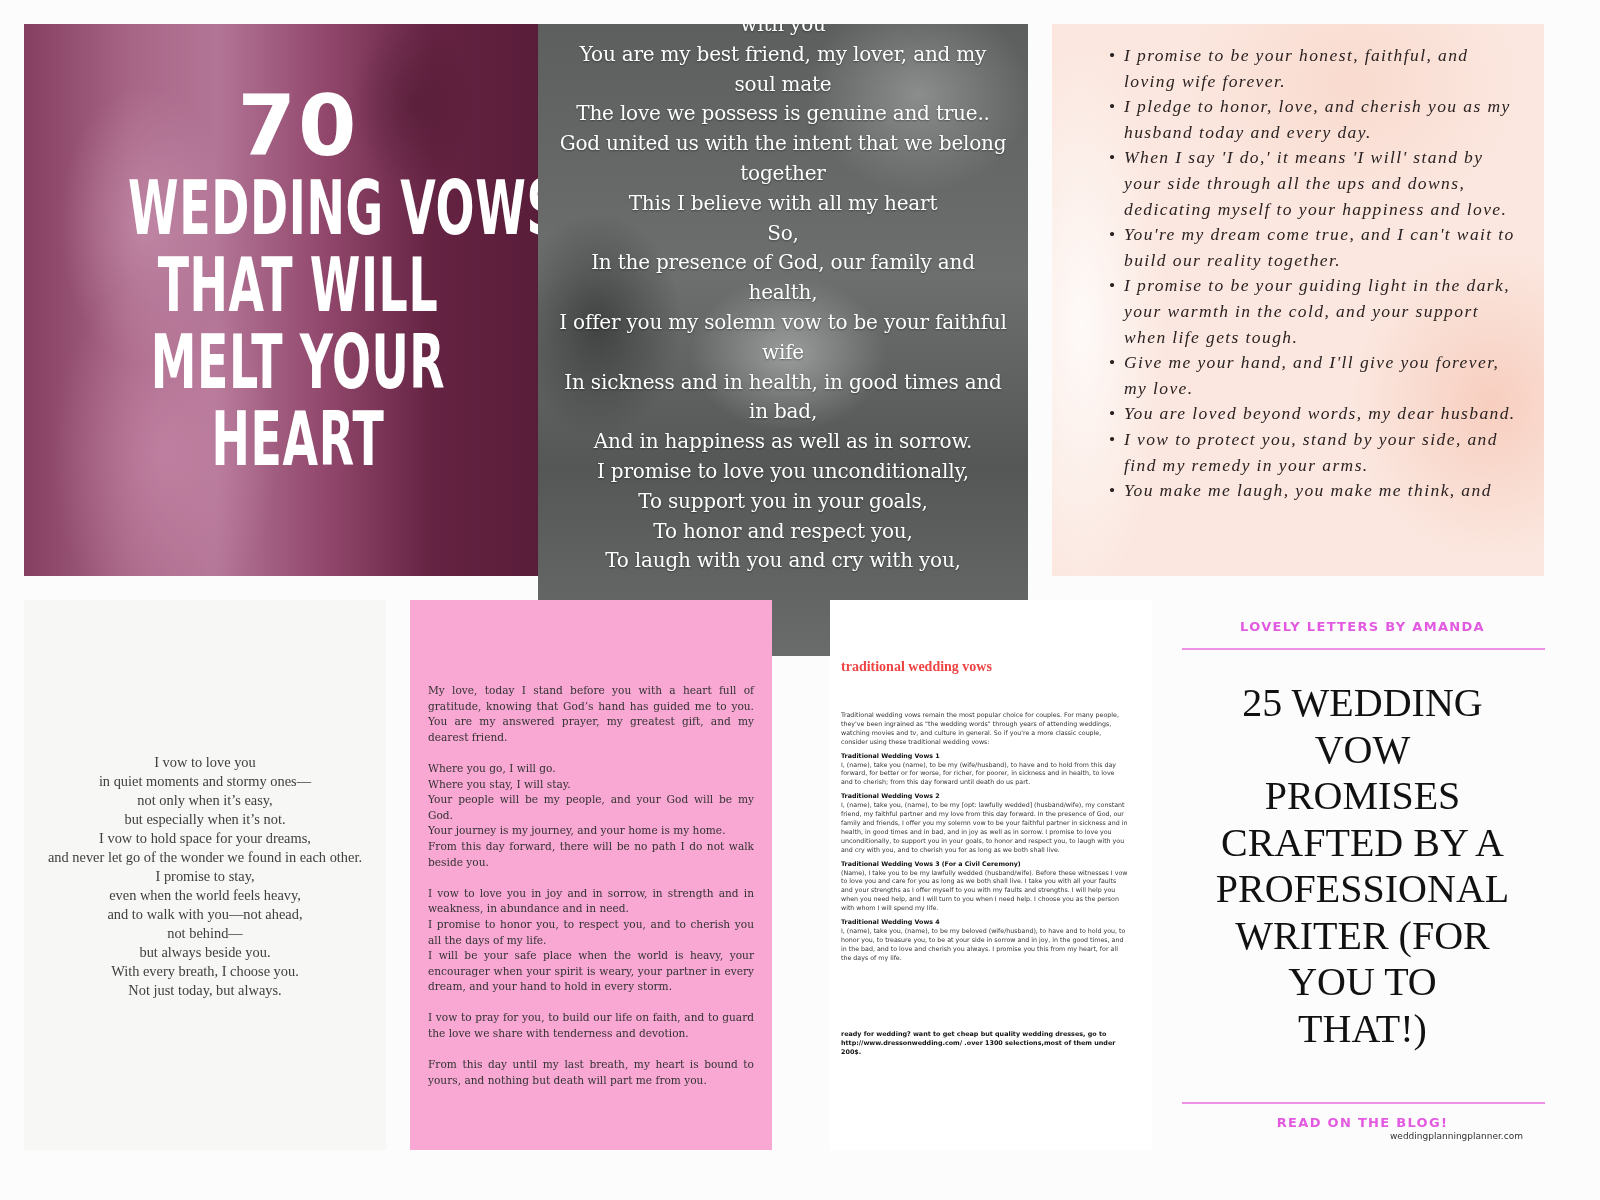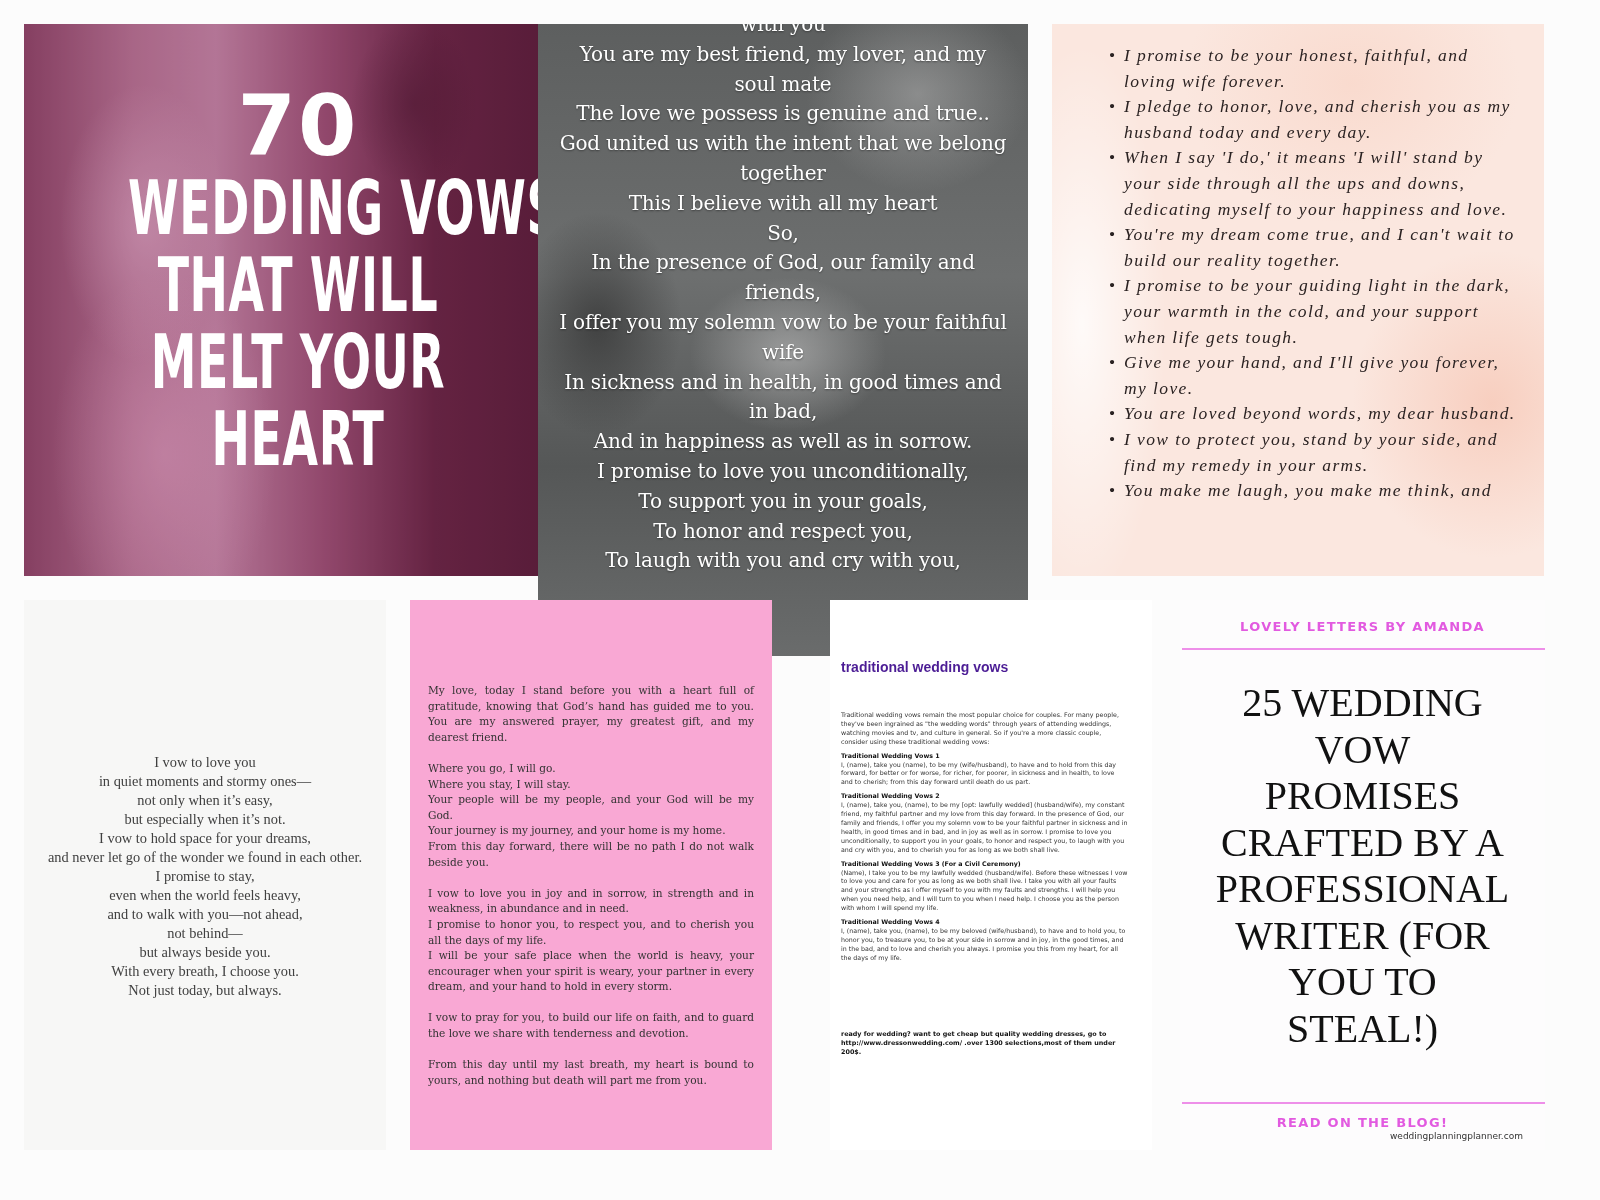--- a/index.html
+++ b/index.html
@@ -50,22 +50,22 @@
         font-family: "Liberation Serif", serif; font-size: 14.4px; line-height: 19px; color:#404040; }
 
   
   #t5 { left: 410px; top: 600px; width: 362px; height: 550px; background:#f9a8d4; }
   #t5 .body { position:absolute; left:18px; right:18px; top:83px;
         font-family: "DejaVu Serif", serif; font-size: 10.6px; line-height: 15.6px; color:#333; text-align: justify; }
   #t5 .body p { margin-bottom: 15.6px; }
 
   
   #t6 { left: 830px; top: 600px; width: 322px; height: 550px; background:#fff; }
-  #t6 .doc-title { position:absolute; left:11px; top:59px; font-family:Liberation Sans, sans-serif;
-        font-weight:bold; font-size: 14px; color:#4c1d95; }
+  #t6 .doc-title { position:absolute; left:11px; top:59px; font-family:Liberation Serif, serif;
+        font-weight:bold; font-size: 14px; color:#ef4444; }
   #t6 .doc-body { position:absolute; left:11px; right:24px; top:111px; font-family:"DejaVu Sans", sans-serif;
         font-size: 6.3px; line-height: 8.9px; color:#333; }
   #t6 .doc-body p { margin-bottom: 5px; }
   #t6 .doc-body .h { font-weight:bold; color:#111; display:block; }
   #t6 .doc-footer { position:absolute; left:11px; right:24px; top:1014px; margin-top:-600px; font-family:"DejaVu Sans", sans-serif;
         font-weight:bold; font-size: 6.4px; line-height: 9px; color:#111; }
 
   
   #t7 { left: 1180px; top: 600px; width: 365px; height: 550px; background:#fdfcfd; }
   #t7 .brand { position:absolute; left:0; right:0; top:19px; text-align:center; font-family:"DejaVu Sans", sans-serif;
@@ -95,21 +95,21 @@
   <div class="vows" id="t2-lines">
       <div>with you</div>
       <div>You are my best friend, my lover, and my</div>
       <div>soul mate</div>
       <div>The love we possess is genuine and true..</div>
       <div>God united us with the intent that we belong</div>
       <div>together</div>
       <div>This I believe with all my heart</div>
       <div>So,</div>
       <div>In the presence of God, our family and</div>
-      <div>friends,</div>
+      <div>health,</div>
       <div>I offer you my solemn vow to be your faithful</div>
       <div>wife</div>
       <div>In sickness and in health, in good times and</div>
       <div>in bad,</div>
       <div>And in happiness as well as in sorrow.</div>
       <div>I promise to love you unconditionally,</div>
       <div>To support you in your goals,</div>
       <div>To honor and respect you,</div>
       <div>To laugh with you and cry with you,</div>
     </div>
@@ -173,19 +173,19 @@
   <div class="brand">LOVELY LETTERS BY AMANDA</div>
   <div class="rule" style="top:48px;"></div>
   <div class="title" id="t7-title">
       <div>25 WEDDING</div>
       <div>VOW</div>
       <div>PROMISES</div>
       <div>CRAFTED BY A</div>
       <div>PROFESSIONAL</div>
       <div>WRITER (FOR</div>
       <div>YOU TO</div>
-      <div>STEAL!)</div>
+      <div>THAT!)</div>
     </div>
   <div class="rule" style="top:502px;"></div>
   <div class="cta">READ ON THE BLOG!</div>
 </div>
 
 <div class="watermark">weddingplanningplanner.com</div>
 
 </body></html>

